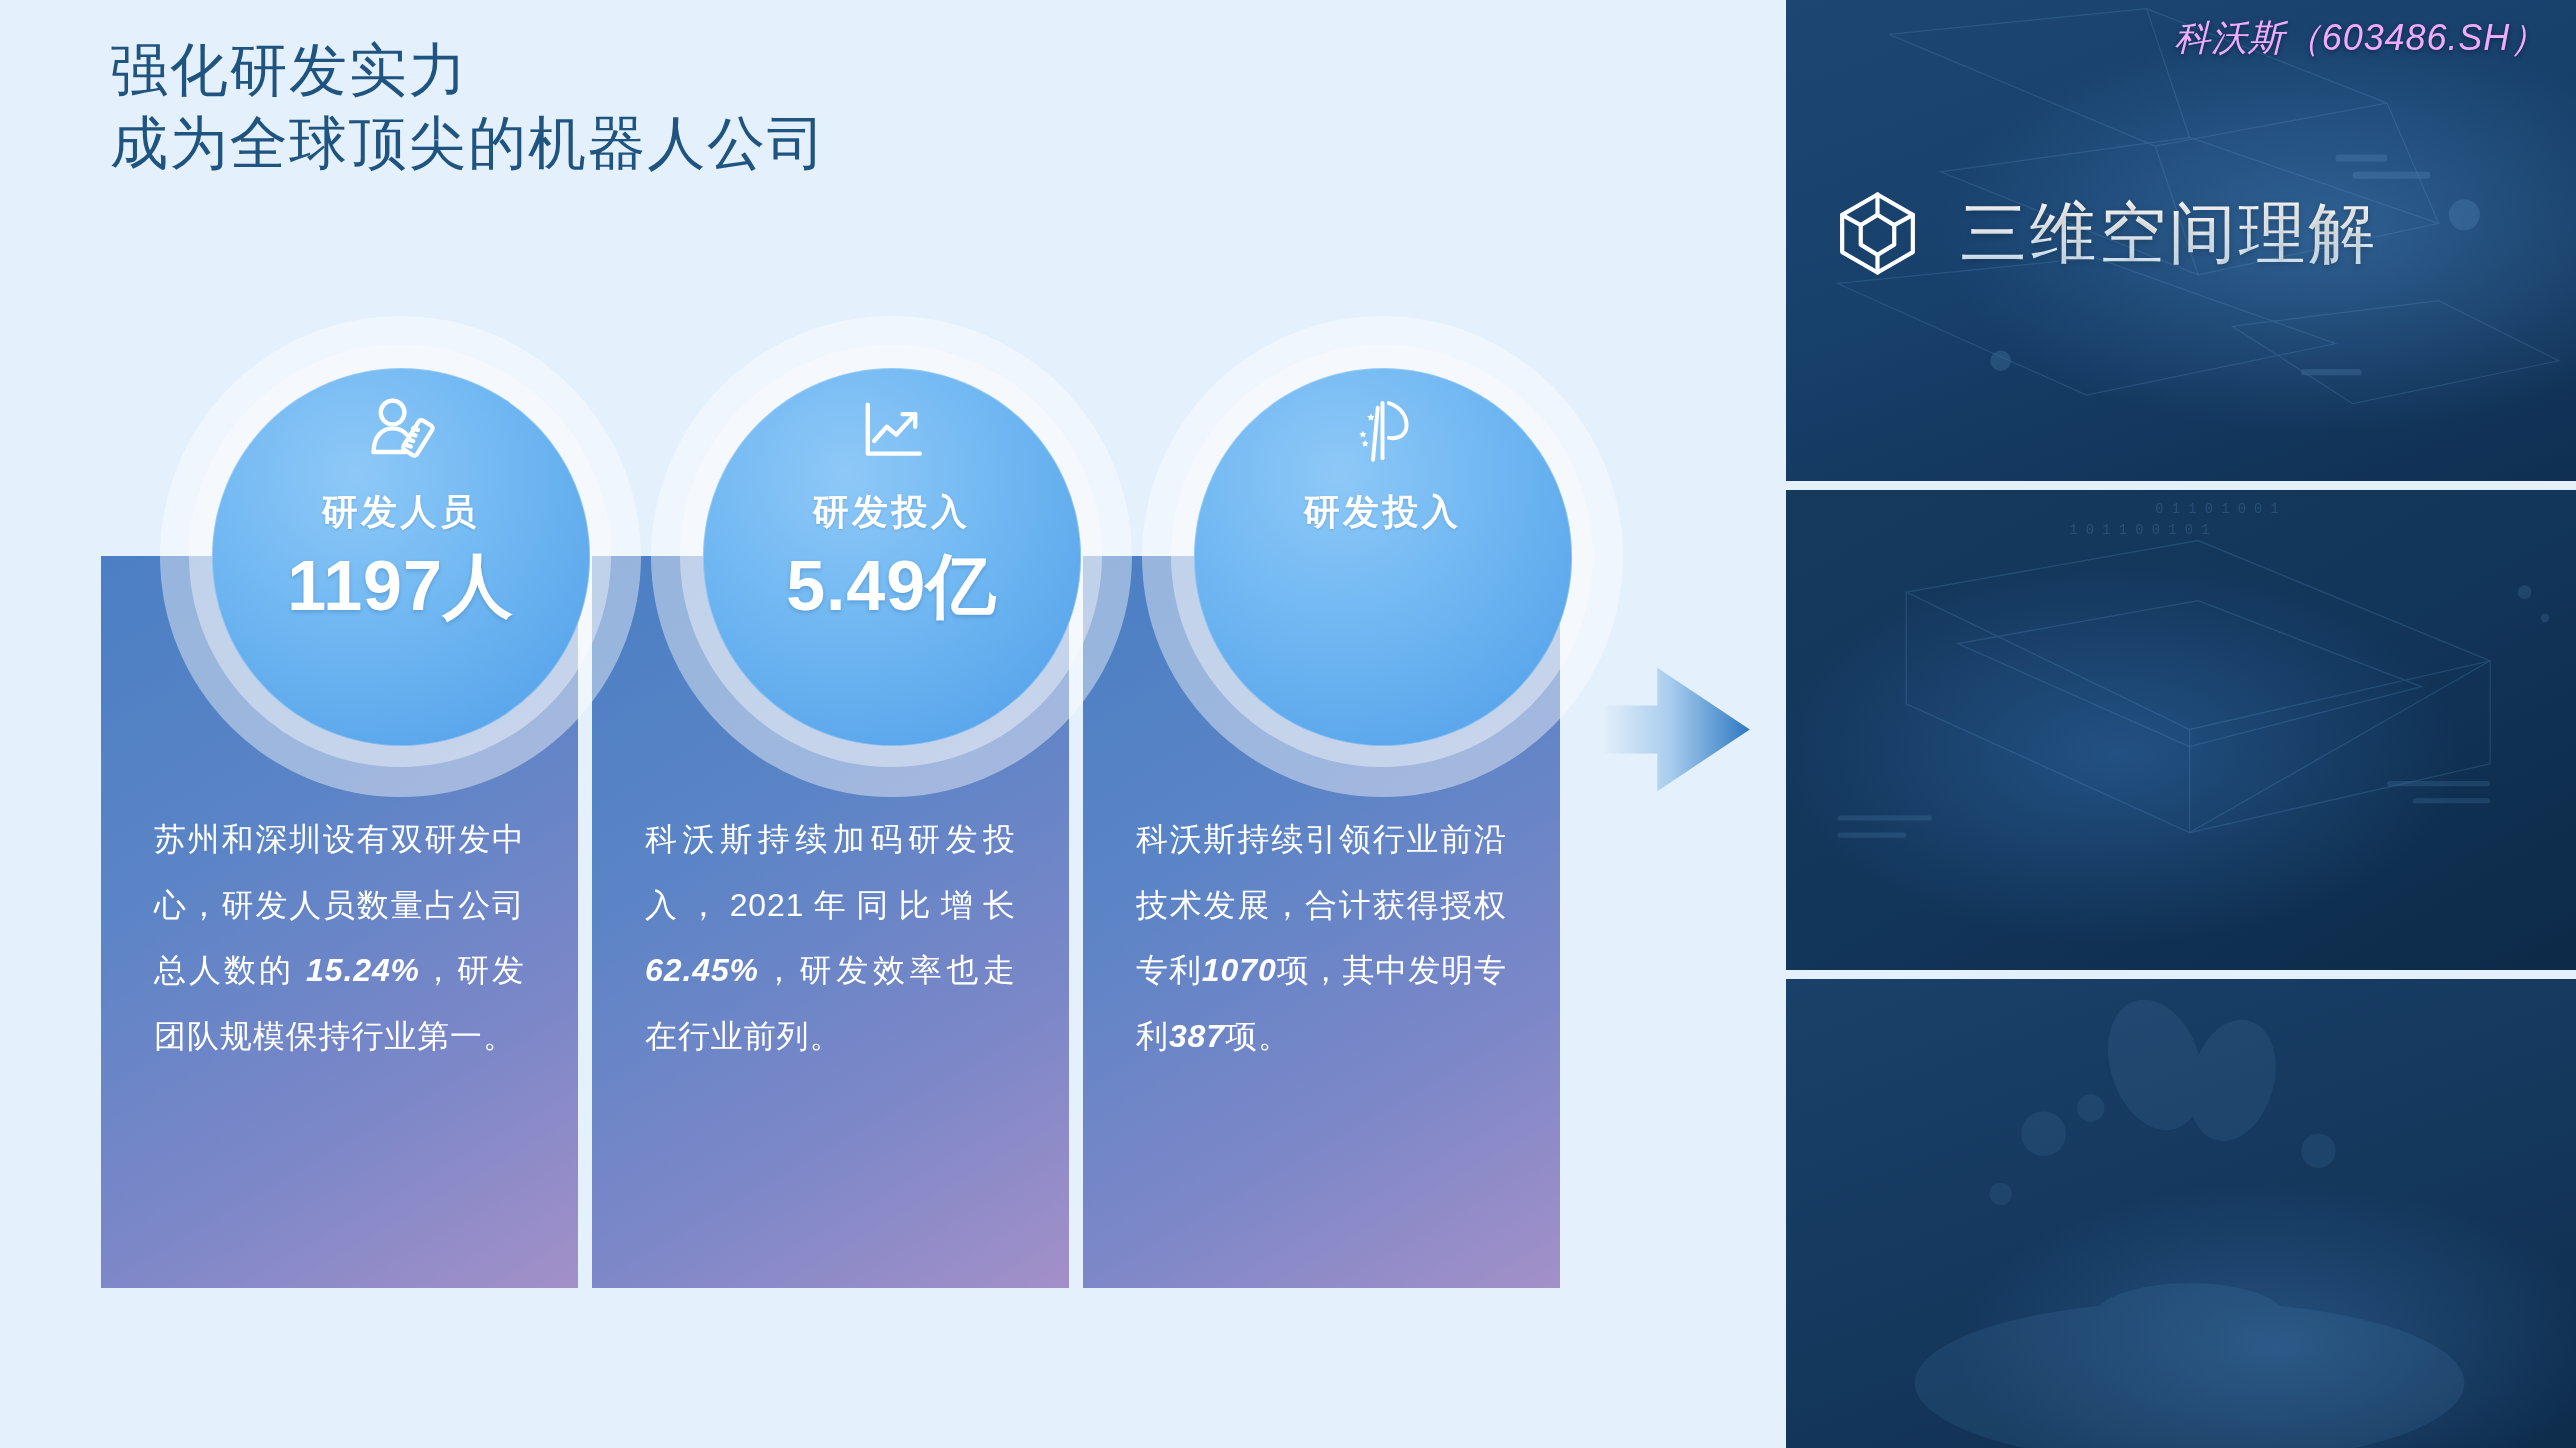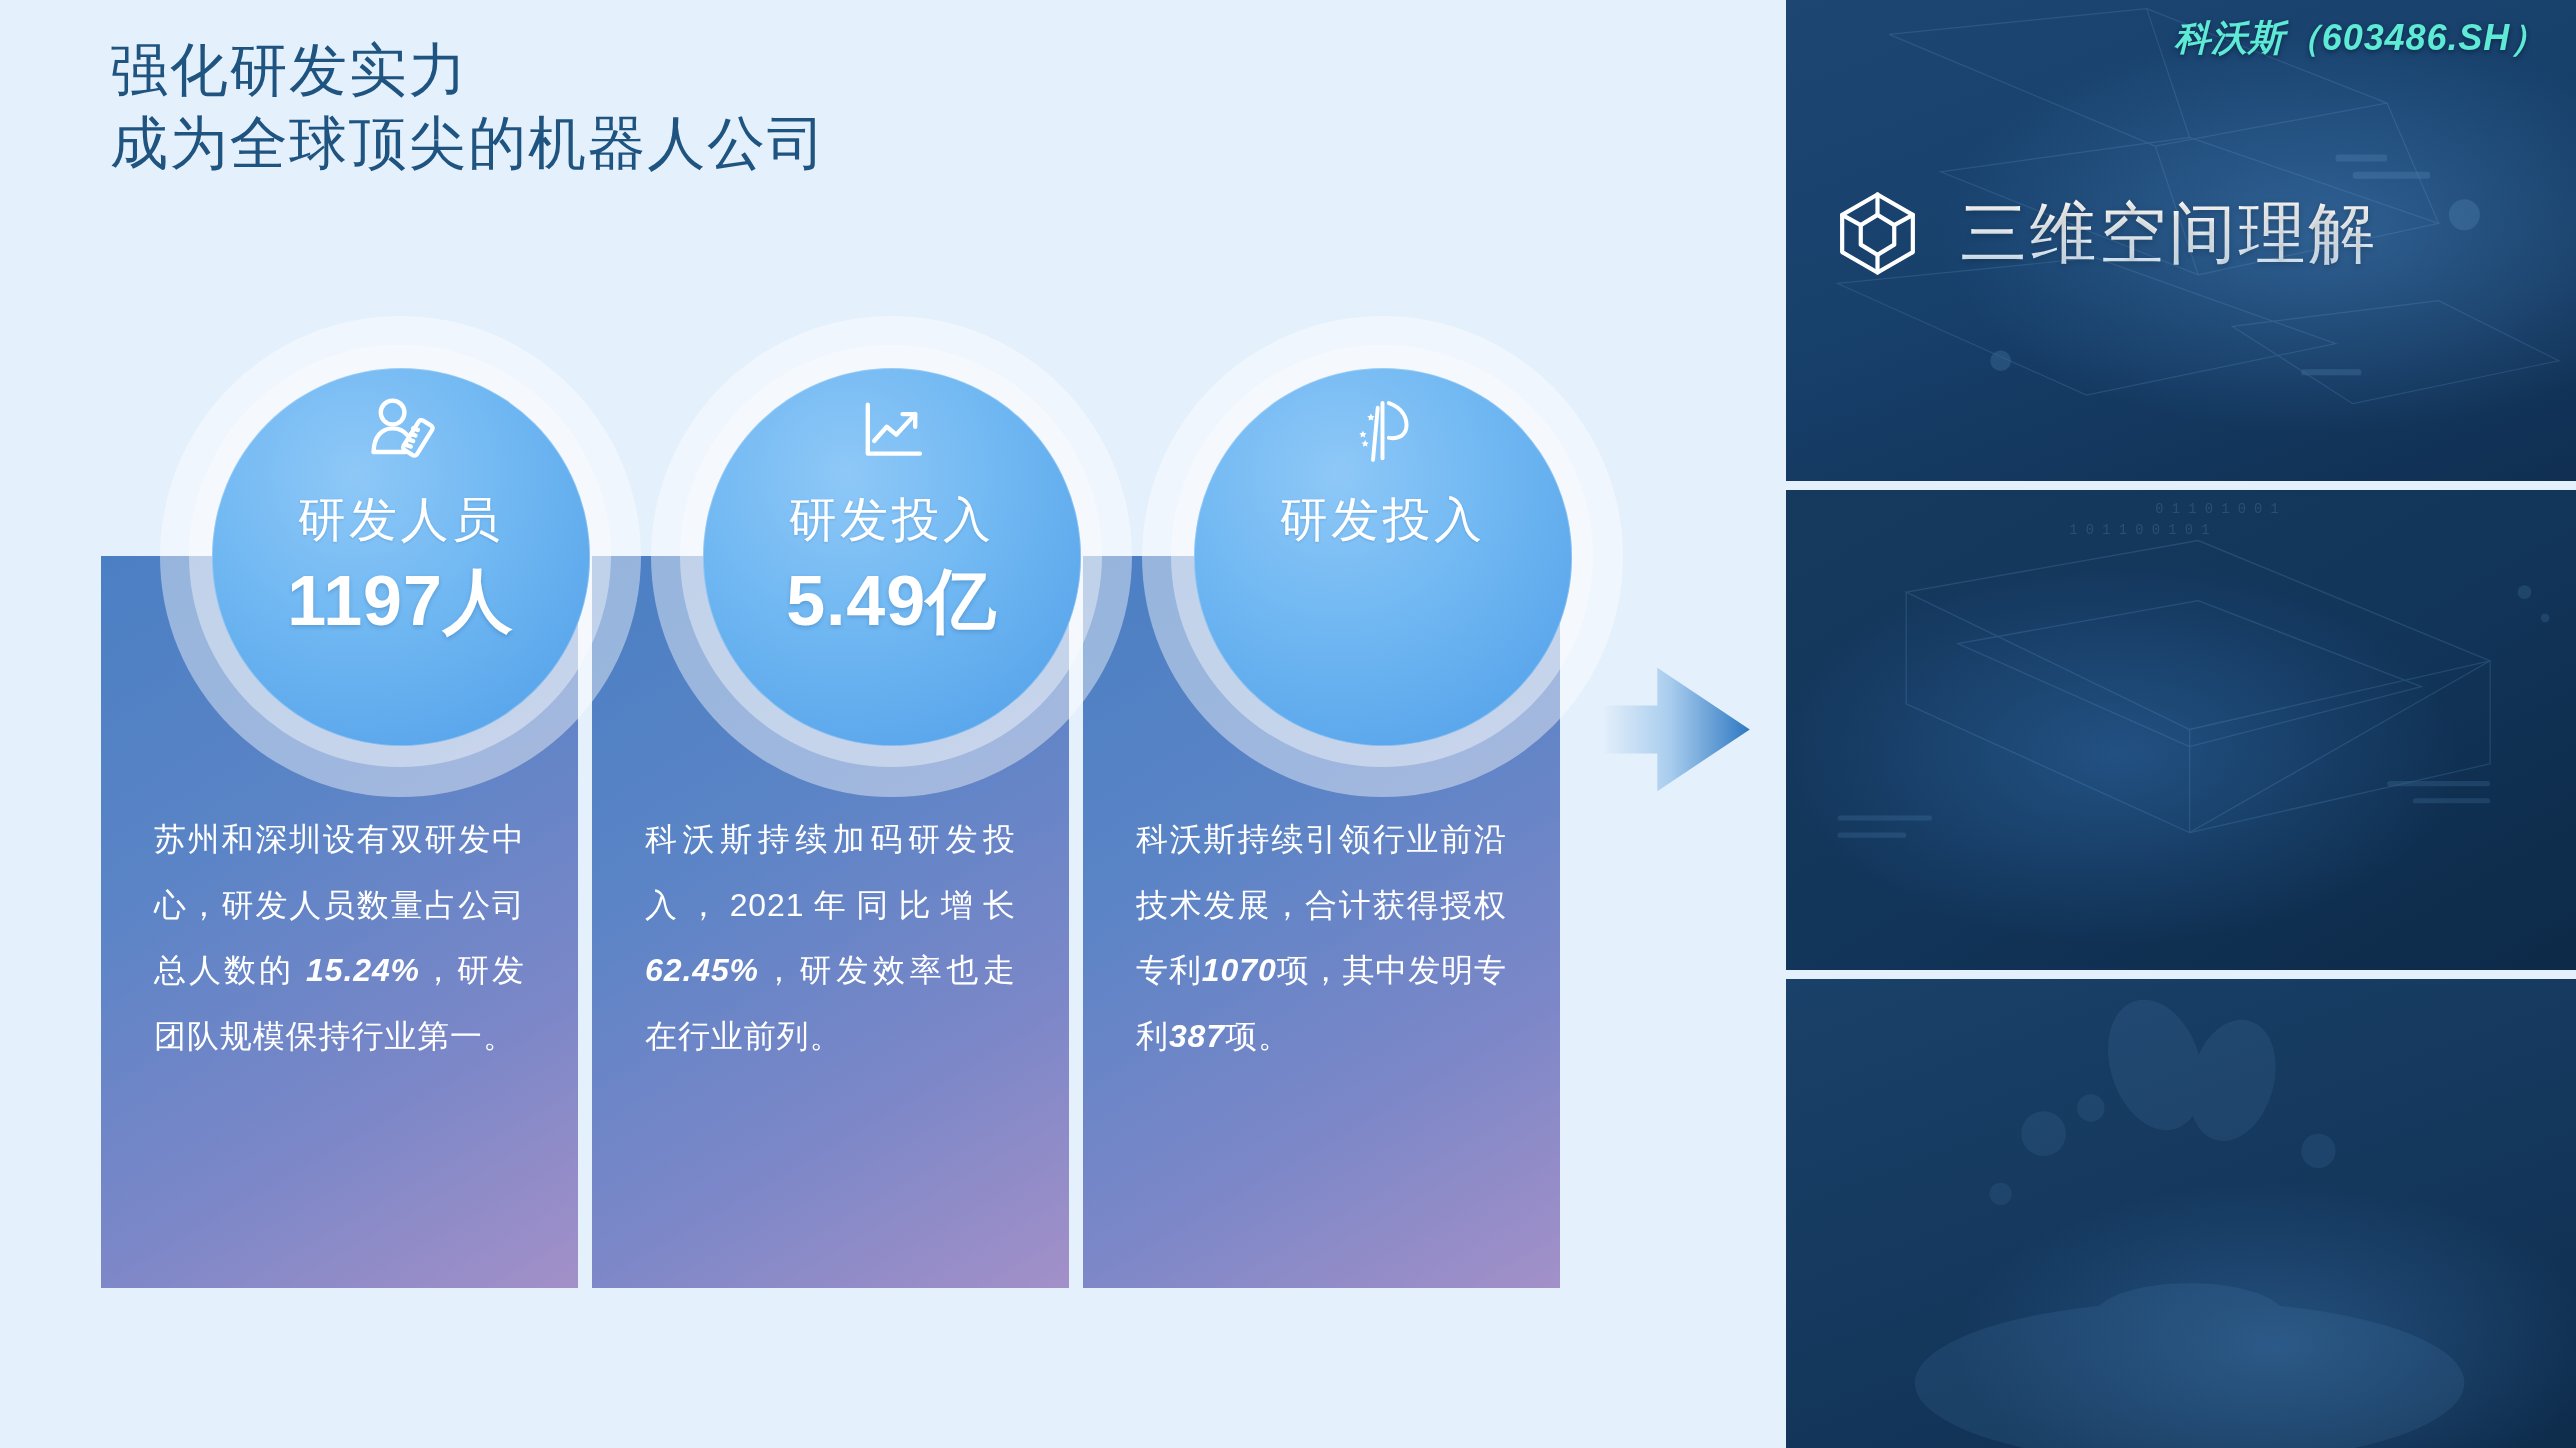--- a/index.html
+++ b/index.html
@@ -70,21 +70,21 @@
     position:absolute;left:0;top:0;width:481px;height:481px;
     display:flex;flex-direction:column;align-items:center;
     color:#fff;
   }
   .circle-icon{
     margin-top:76px;width:79px;height:79px;
     display:flex;align-items:center;justify-content:center;
   }
   .circle-icon svg{width:79px;height:79px;display:block;}
   .circle-label{
-    margin-top:17px;font-size:48px;letter-spacing:3.4px;font-weight:400;
+    margin-top:17px;font-size:36px;letter-spacing:3.4px;font-weight:700;
     text-shadow:0 0.9px 2.6px rgba(0,60,120,.18);
   }
   .circle-value{
     margin-top:3.4px;font-size:70px;font-weight:700;letter-spacing:0.9px;
     text-shadow:0 1.7px 4.3px rgba(0,60,120,.22);
   }
 
   
   #flow-arrow{
     position:absolute;left:1604px;top:661px;width:146px;height:137px;
@@ -126,21 +126,21 @@
   .rp-icon{width:93px;height:93px;flex:0 0 93px;display:flex;align-items:center;justify-content:center;}
   .rp-icon svg{width:93px;height:93px;display:block;}
   .rp-label{
     font-size:67px;letter-spacing:2.6px;font-weight:400;
     background:linear-gradient(180deg,#ffffff 30%,#cfe8fb 100%);
     -webkit-background-clip:text;background-clip:text;color:transparent;
     text-shadow:0 1.7px 6.9px rgba(0,0,0,.22);
   }
   #ticker{
     position:absolute;right:29px;top:13.7px;
-    color:#5eead4;font-size:36px;font-weight:700;font-style:italic;
+    color:#f0abfc;font-size:36px;font-weight:400;font-style:italic;
     letter-spacing:0.9px;
     text-shadow:0 1.7px 5.2px rgba(0,20,45,.55);
     white-space:nowrap;
   }
   .divider{
     position:absolute;left:0;width:790px;height:8.6px;background:#e4f0fb;
   }
   .divider.d1{top:481px;}
   .divider.d2{top:970px;}
 </style>

